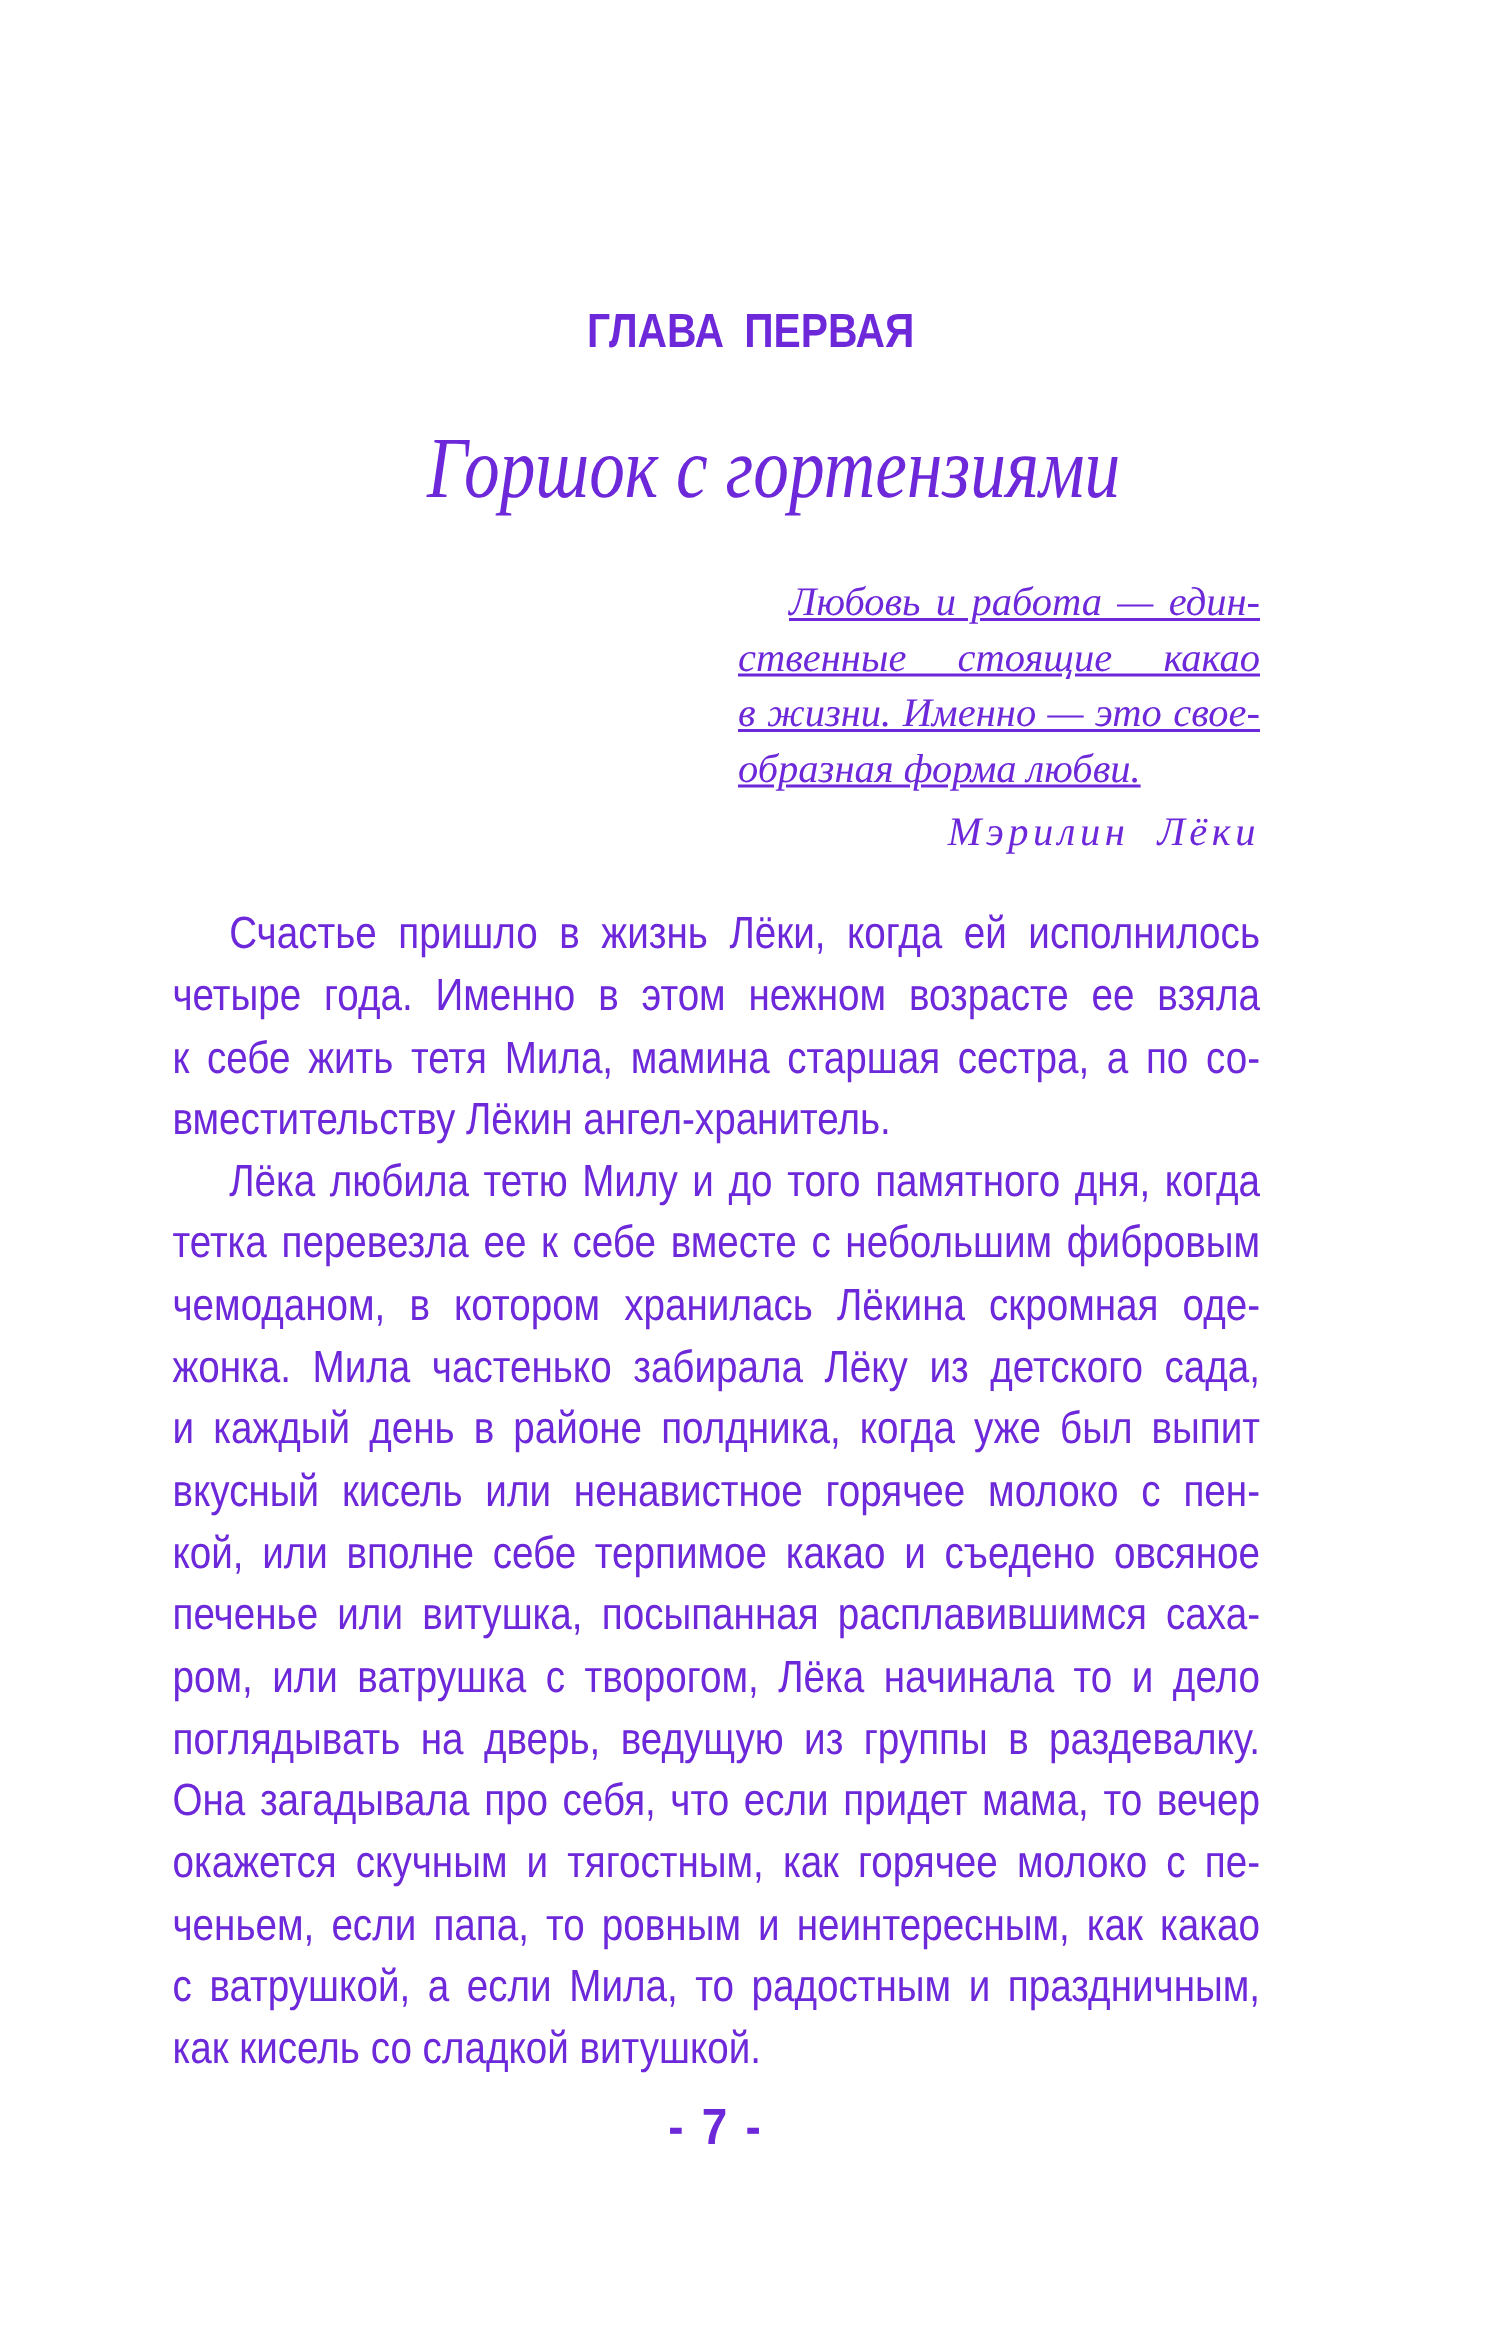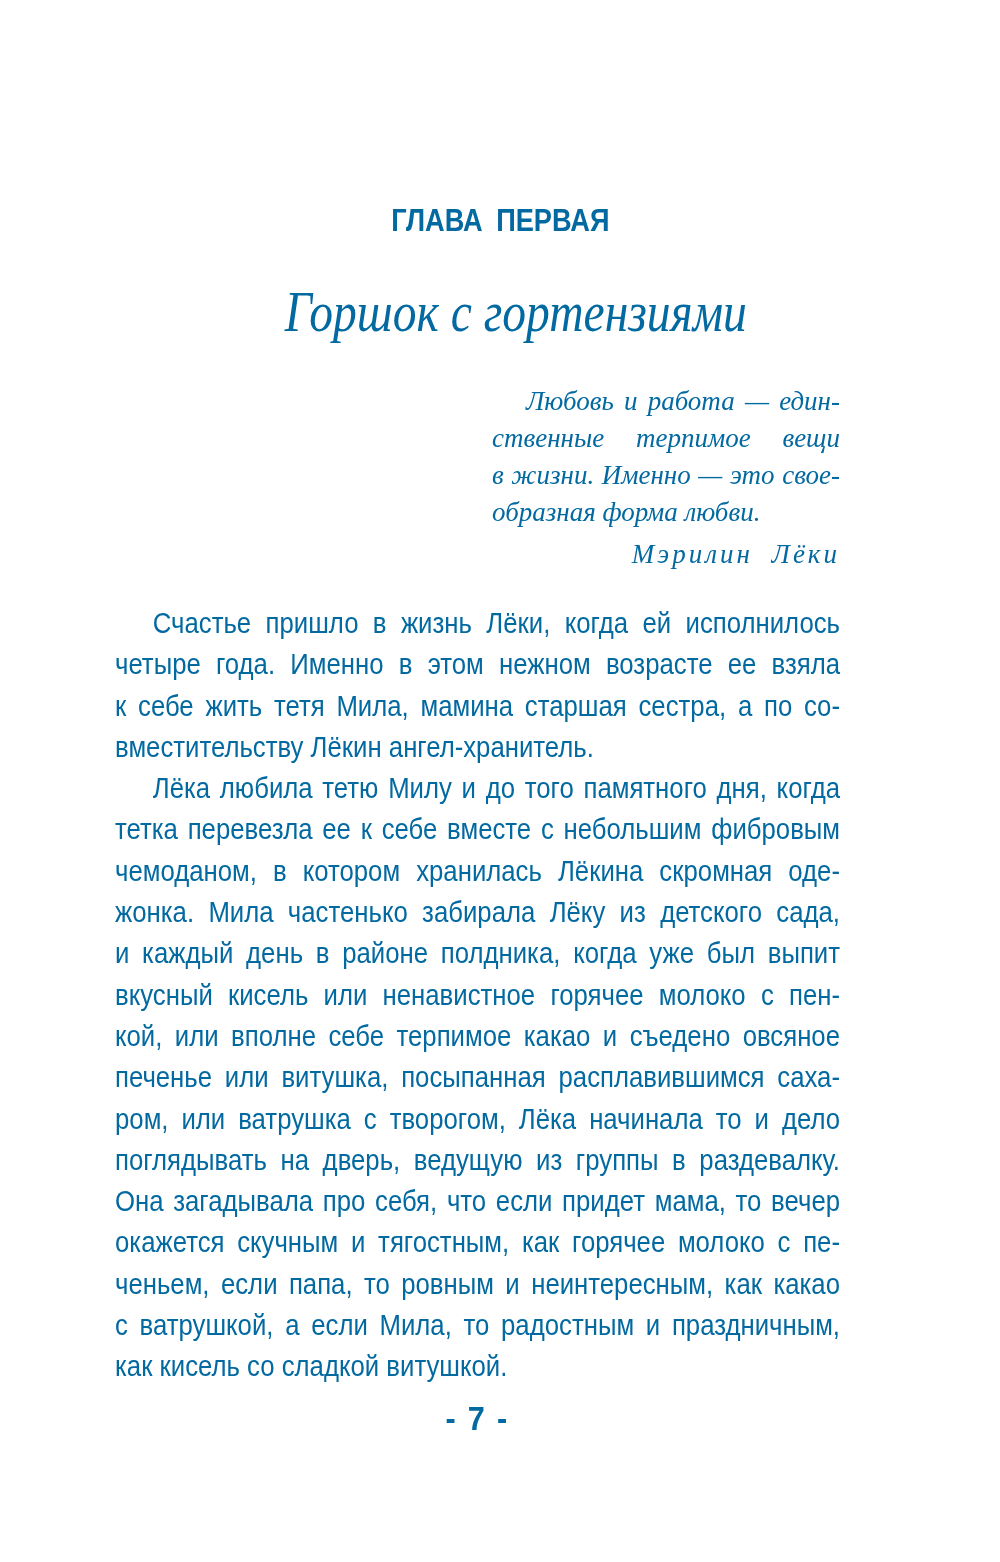--- a/index.html
+++ b/index.html
@@ -5,21 +5,21 @@
   html, body {
     margin: 0;
     padding: 0;
     background: #ffffff;
   }
   .page {
     position: relative;
     width: 1000px;
     height: 1562px;
     background: #ffffff;
-    color: #0369a1;
+    color: #6d28d9;
     font-family: "Liberation Sans", sans-serif;
     overflow: hidden;
   }
 
   
   .chapter-label {
     position: absolute;
     top: 203px;
     left: 0;
     width: 1000px;
@@ -63,20 +63,21 @@
     width: 348px;
     font-family: "Liberation Serif", serif;
     font-style: italic;
     font-size: 27px;
     line-height: 37px;
   }
   .epigraph .lines .line {
     text-align: justify;
     text-align-last: justify;
     text-justify: inter-word;
+    text-decoration: underline;
   }
   .epigraph .lines .line:first-child { text-indent: 34px; }
   .epigraph .lines .line:last-child { text-align-last: left; }
   .epigraph-attribution {
     margin-top: 5px;
     text-align: right;
     letter-spacing: 3px;
     word-spacing: 9px;
     line-height: 37px;
   }
@@ -131,21 +132,21 @@
     <span>ГЛАВА ПЕРВАЯ</span>
   </div>
 
   <div class="chapter-title">
     <span>Горшок с гортензиями</span>
   </div>
 
   <div class="epigraph">
     <div class="lines">
         <div class="line">Любовь и работа — един-</div>
-        <div class="line">ственные терпимое вещи</div>
+        <div class="line">ственные стоящие какао</div>
         <div class="line">в жизни. Именно — это свое-</div>
         <div class="line">образная форма любви.</div>
       </div>
     <div class="epigraph-attribution">Мэрилин Лёки</div>
   </div>
 
   <div class="body-text">
     <div class="paragraph">
         <div class="line">Счастье пришло в жизнь Лёки, когда ей исполнилось</div>
         <div class="line">четыре года. Именно в этом нежном возрасте ее взяла</div>

